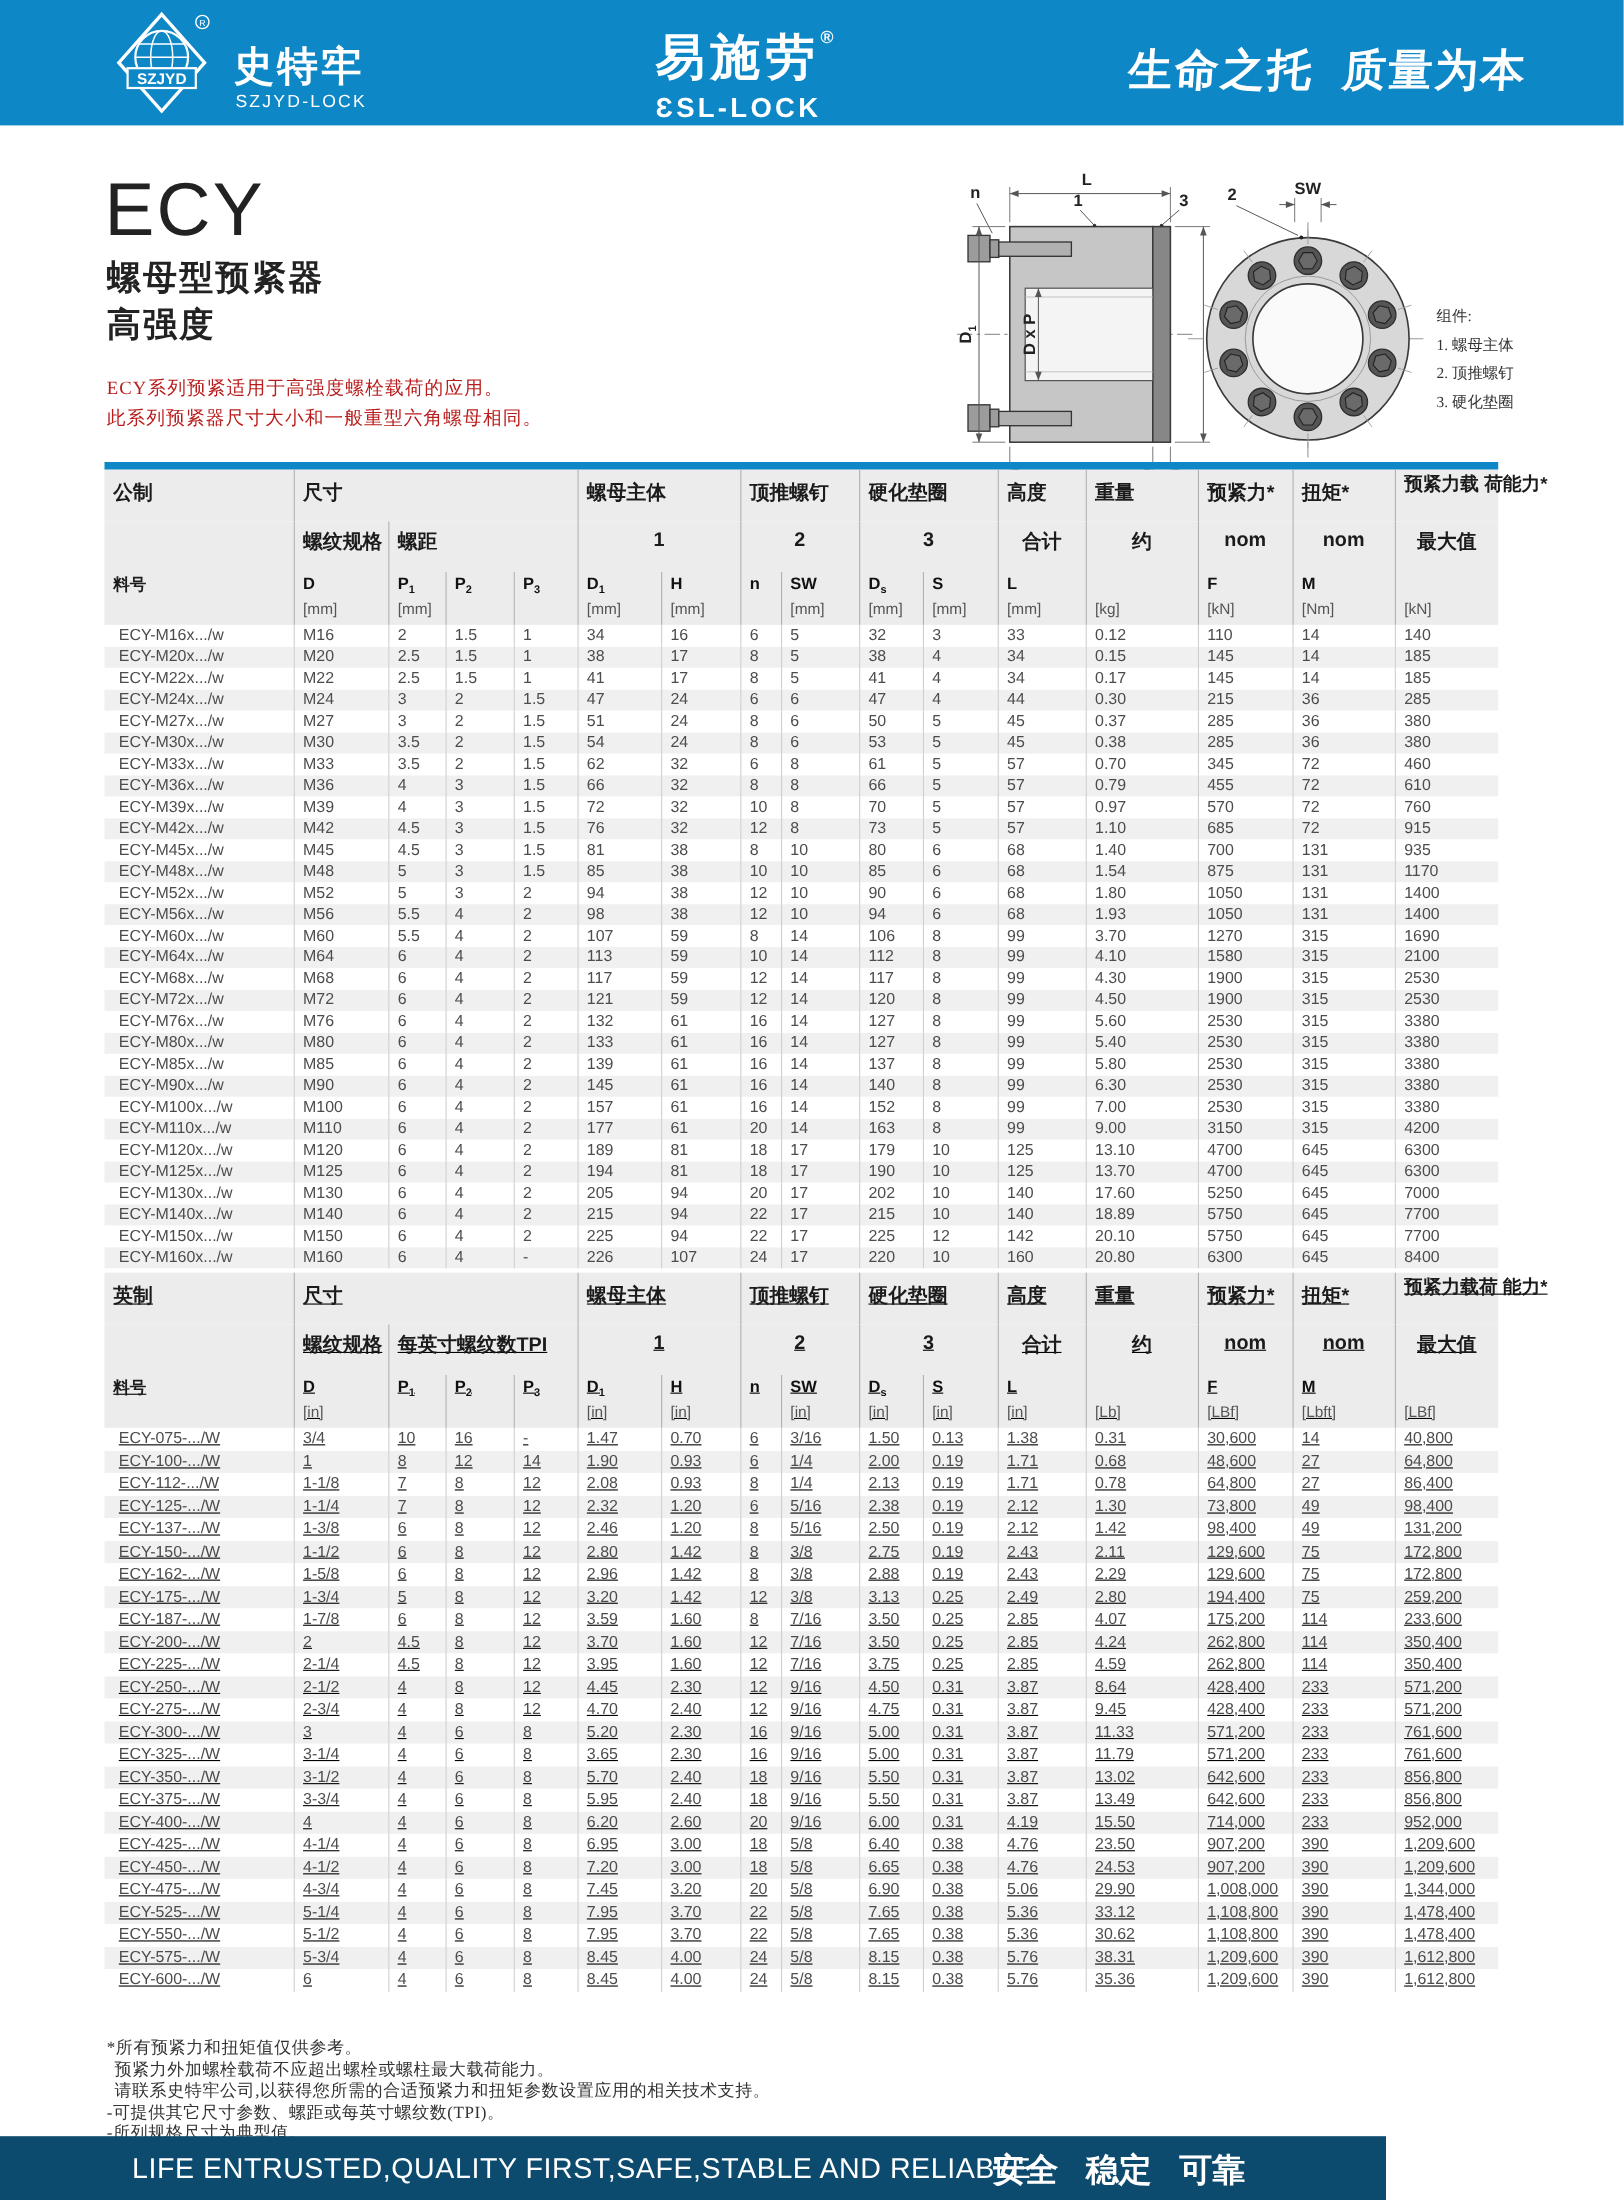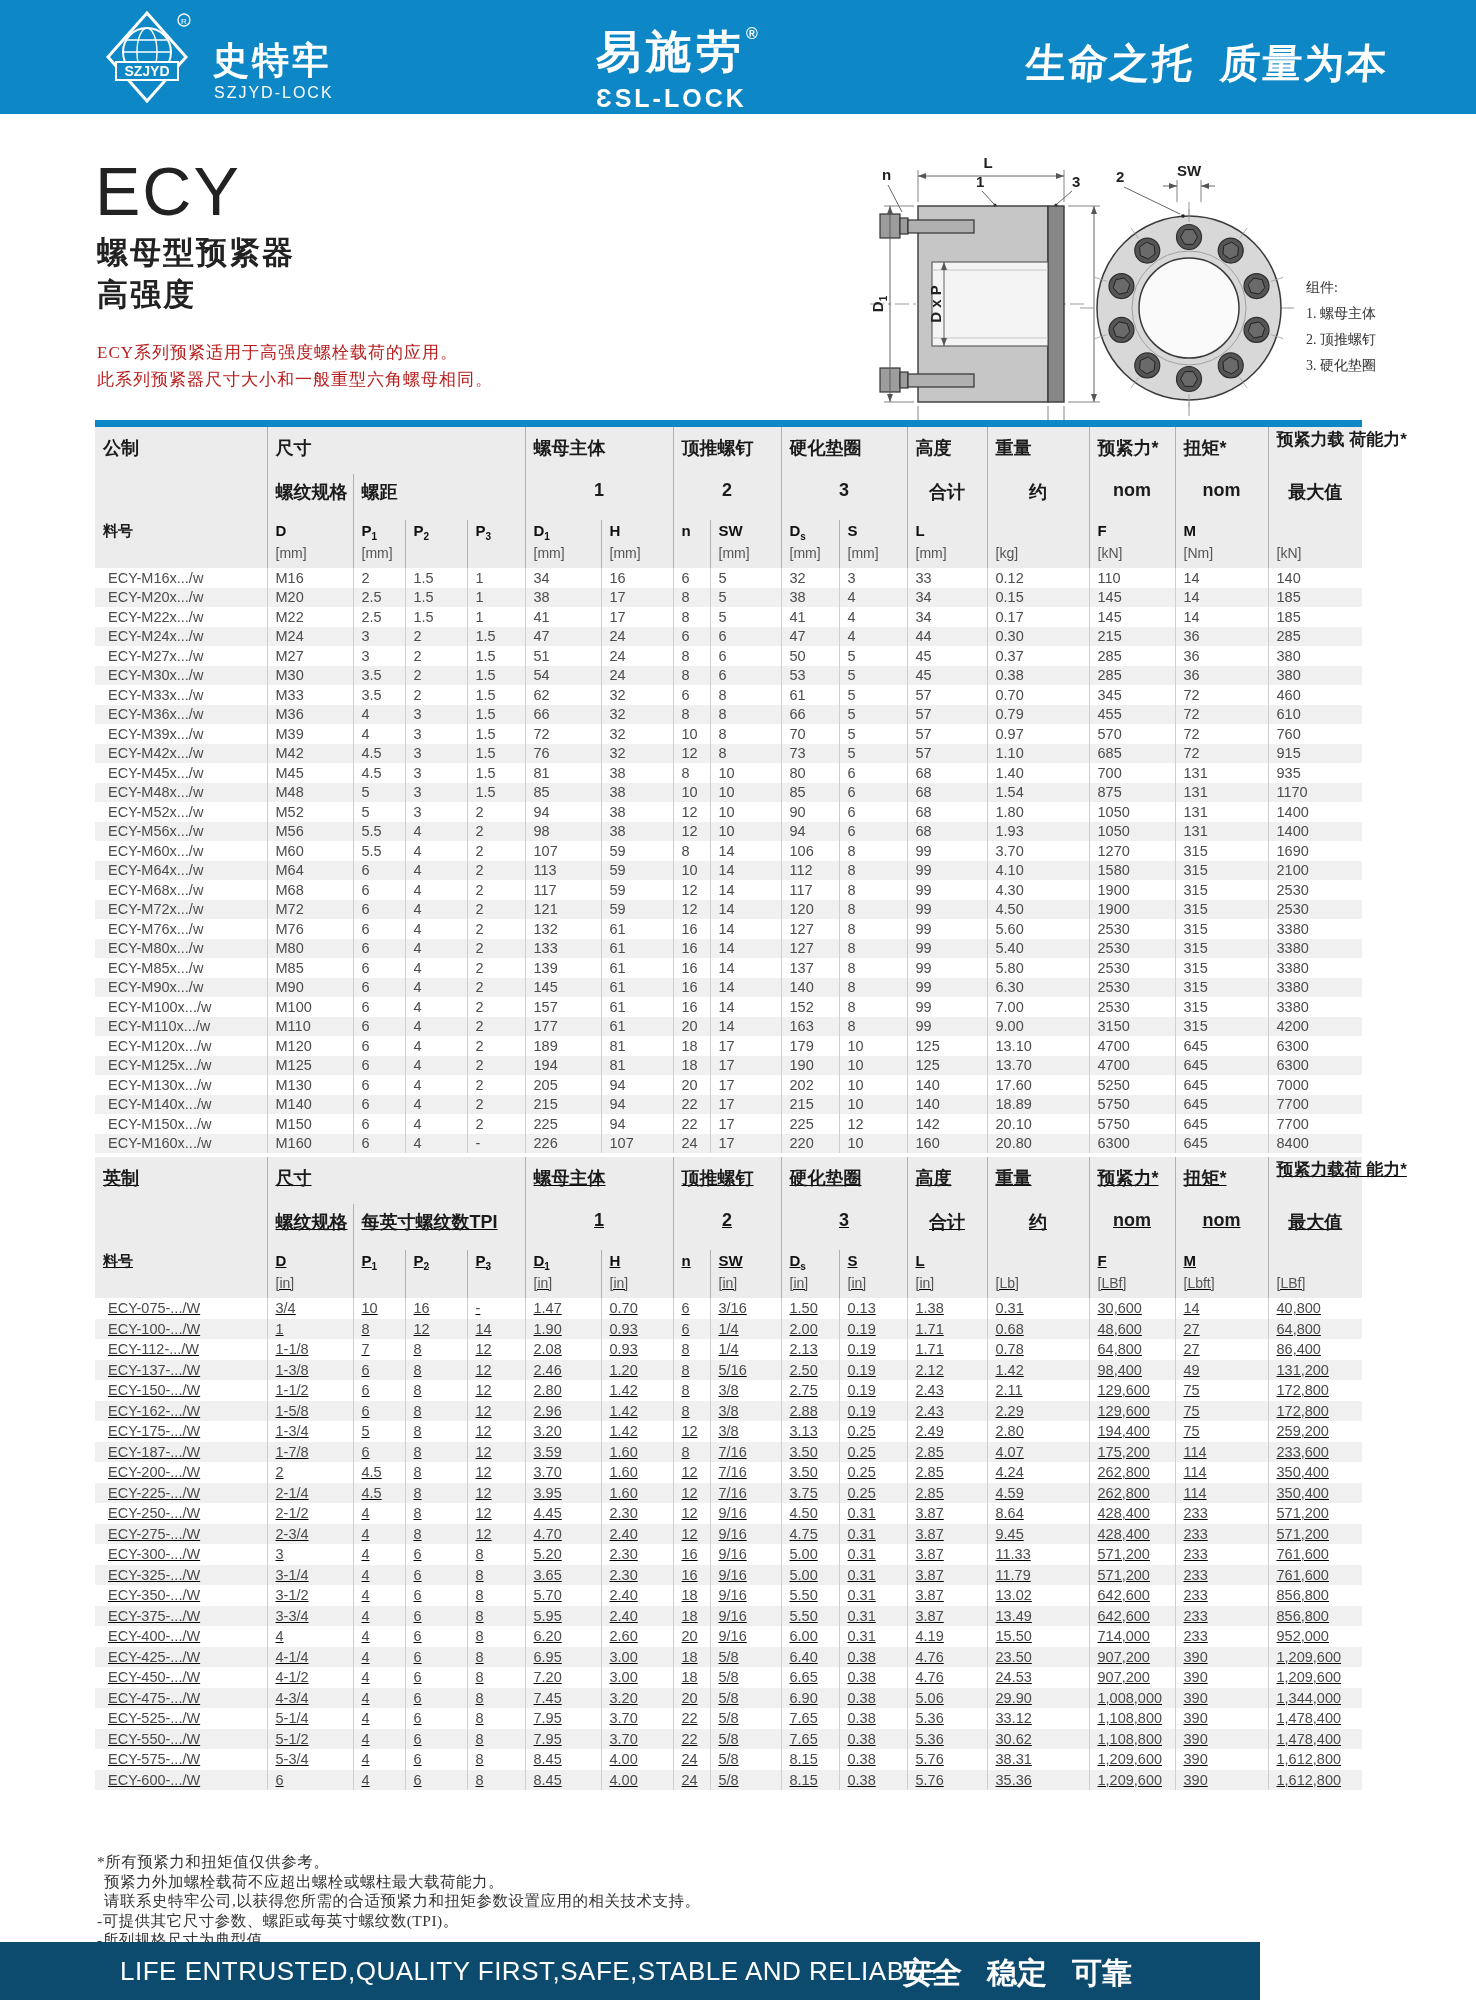--- a/index.html
+++ b/index.html
@@ -1045,20 +1045,38 @@
           <td>1/4</td>
           <td>2.13</td>
           <td>0.19</td>
           <td>1.71</td>
           <td>0.78</td>
           <td>64,800</td>
           <td>27</td>
           <td>86,400</td>
         </tr>
         <tr>
+          <td>ECY-125-.../W</td>
+          <td>1-1/4</td>
+          <td>7</td>
+          <td>8</td>
+          <td>12</td>
+          <td>2.32</td>
+          <td>1.20</td>
+          <td>6</td>
+          <td>5/16</td>
+          <td>2.38</td>
+          <td>0.19</td>
+          <td>2.12</td>
+          <td>1.30</td>
+          <td>73,800</td>
+          <td>49</td>
+          <td>98,400</td>
+        </tr>
+        <tr>
           <td>ECY-137-.../W</td>
           <td>1-3/8</td>
           <td>6</td>
           <td>8</td>
           <td>12</td>
           <td>2.46</td>
           <td>1.20</td>
           <td>8</td>
           <td>5/16</td>
           <td>2.50</td>

